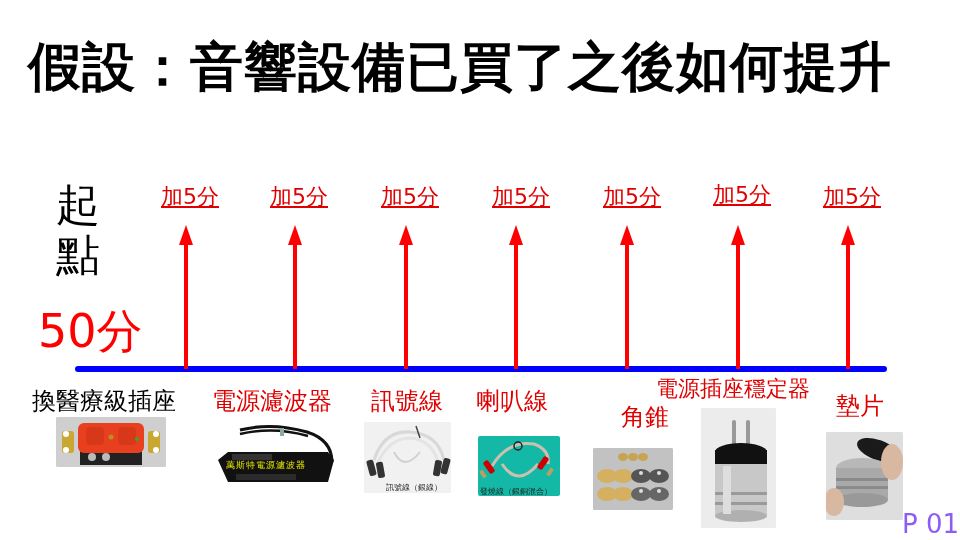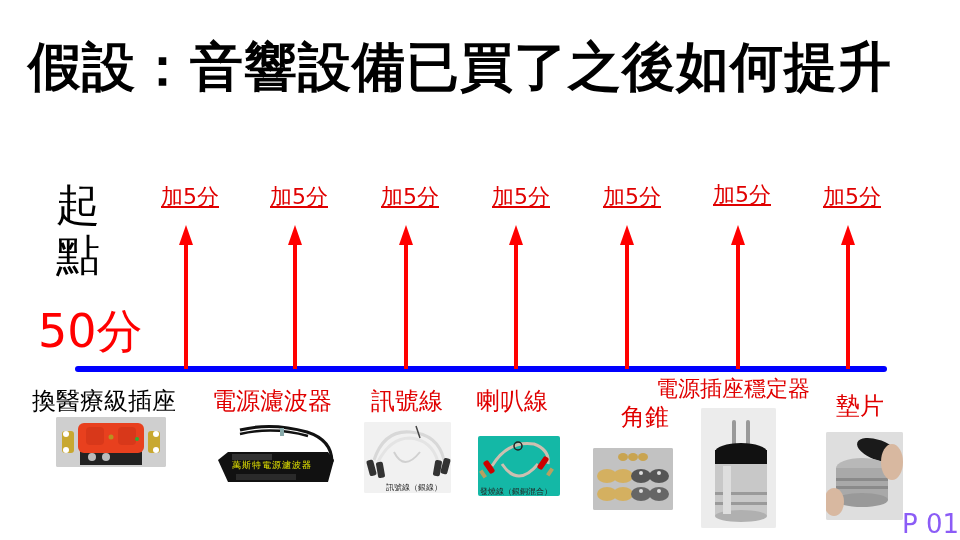--- a/index.html
+++ b/index.html
@@ -121,21 +121,21 @@
 
 <div class="abs photo" style="left:212px; top:422px; width:126px; height:66px; background:#fff;">
   <svg width="126" height="66" viewBox="0 0 126 66">
     <path d="M28 8 Q60 0 95 10 Q120 18 120 40" stroke="#111" stroke-width="3" fill="none"></path>
     <path d="M28 12 Q62 4 96 14" stroke="#111" stroke-width="2.5" fill="none"></path>
     <rect x="68" y="6" width="4" height="8" fill="#8aa"></rect>
     <polygon points="6,38 16,30 116,30 122,38 116,60 16,60" fill="#111"></polygon>
     <rect x="20" y="32" width="40" height="6" fill="#333"></rect>
     <rect x="24" y="52" width="60" height="6" fill="#2a2a2a"></rect>
   </svg>
-  <div class="caption" style="left:20px; top:37px; color:#e8e800; font-size:9px; letter-spacing:1px;">萬斯特電源濾波器</div>
+  <div class="caption" style="left:14px; top:37px; color:#e8e800; font-size:9px; letter-spacing:1px;">萬斯特電源濾波器</div>
 </div>
 
 <div class="abs photo" style="left:364px; top:422px; width:87px; height:71px; background:#eeeeee;text-align:right;">
   <svg width="87" height="71" viewBox="0 0 87 71">
     <rect width="87" height="71" fill="#f1f1f1"></rect>
     <path d="M10 38 Q20 8 46 10 Q74 12 80 38" stroke="#d8d8d8" stroke-width="3" fill="none"></path>
     <path d="M14 40 Q26 16 46 16 Q68 18 74 40" stroke="#e4e4e4" stroke-width="3" fill="none"></path>
     <path d="M30 30 Q40 50 56 30" stroke="#d0d0d0" stroke-width="2" fill="none"></path>
     <rect x="4" y="38" width="7" height="16" rx="2" fill="#333" transform="rotate(-15 7 46)"></rect>
     <rect x="13" y="40" width="7" height="16" rx="2" fill="#333" transform="rotate(-10 16 48)"></rect>

